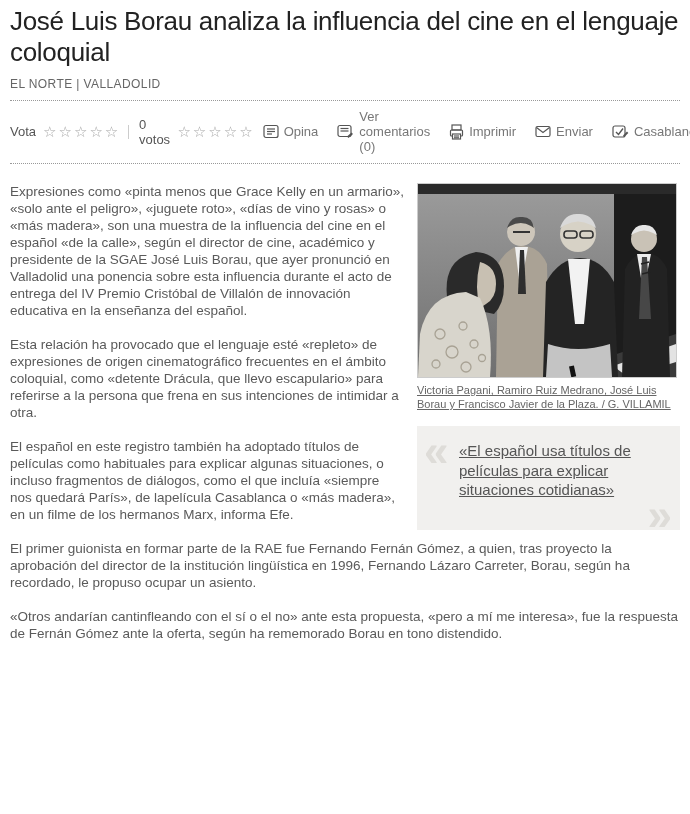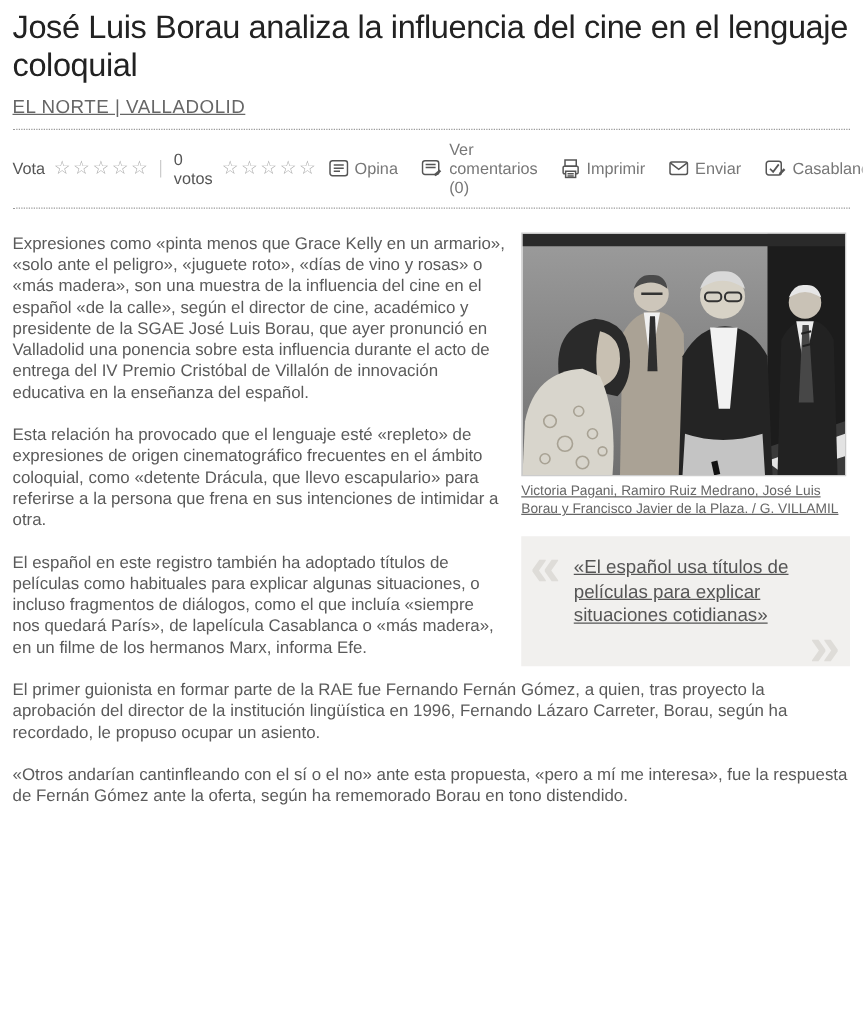--- a/index.html
+++ b/index.html
@@ -21,25 +21,24 @@
     margin-bottom: 9px;
   }
   .subhead {
     font-size: 15px;
     line-height: 21px;
     color: #333333;
     margin-bottom: 12px;
   }
   .subhead .bold { font-weight: 700; }
   .byline {
-    font-size: 15px;
+    font-size: 12px;
     color: #666666;
     letter-spacing: 0.4px;
     margin-bottom: 9px;
-    text-decoration: underline;
   }
 
   .dotted { border-top: 1px dotted #999999; height: 0; }
 
   
   .toolbar {
     display: flex;
     align-items: center;
     justify-content: space-between;
     padding: 8px 0 9px 0;

